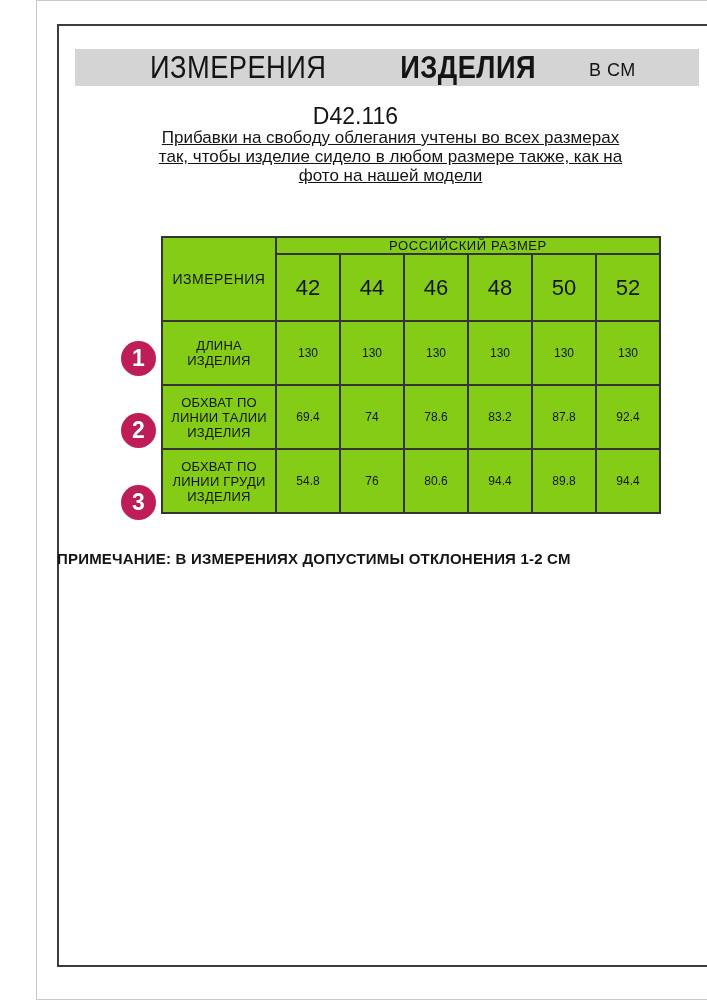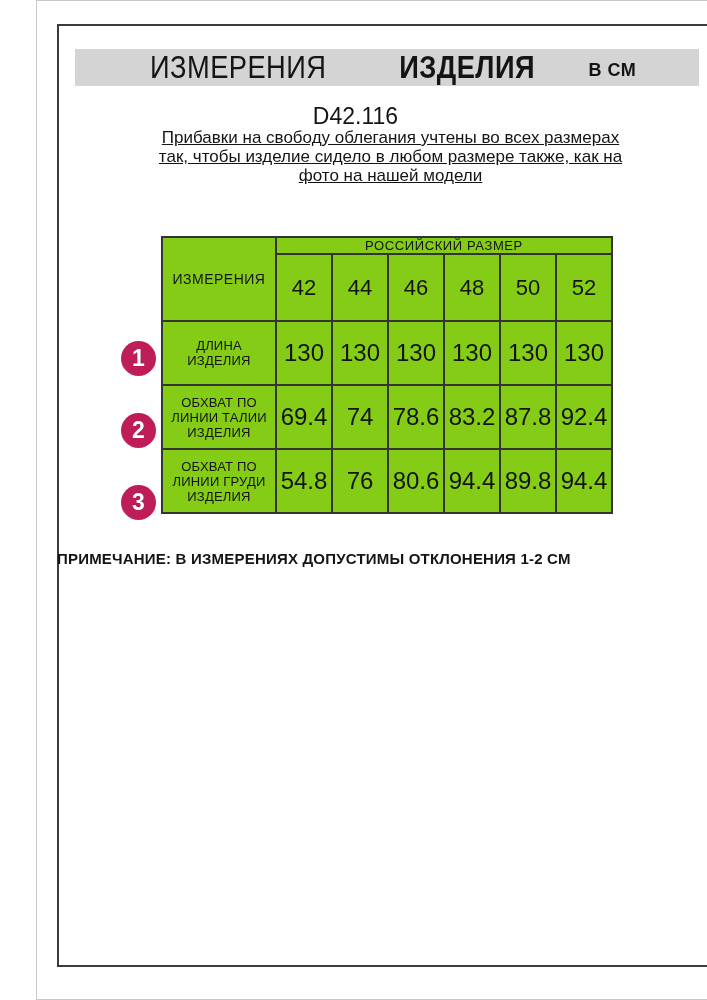--- a/index.html
+++ b/index.html
@@ -33,21 +33,21 @@
     font-size: 31px; font-weight: 400;
     display: inline-block; transform: scaleX(0.88);
     letter-spacing: 0.5px;
   }
   .title-bold {
     font-size: 31px; font-weight: 700;
     display: inline-block; transform: scaleX(0.88);
     margin-left: 52px; letter-spacing: 0.5px;
   }
   .title-unit {
-    font-size: 18px; font-weight: 700;
+    font-size: 18px; font-weight: 400;
     display: inline-block; margin-left: 44px; margin-top: 5px;
     letter-spacing: 0.5px;
   }
   .product-code {
     position: absolute; top: 102px; left: 0; width: 597px;
     text-align: center; font-size: 23px; font-weight: 400; padding-left: 40px;
   }
   .intro-para {
     position: absolute; left: 60px; width: 587px;
     text-align: center; font-size: 17px; line-height: 19px;
@@ -58,32 +58,32 @@
   .size-table {
     position: absolute; left: 124px; top: 235px;
     border-collapse: collapse; table-layout: fixed;
   }
   .size-table td, .size-table th {
     border: 2px solid #343434;
     text-align: center; vertical-align: middle;
     background: #84cc16; font-weight: 400;
   }
   .col-label { width: 114px; }
-  .col-size { width: 56px; }
+  .col-size { width: 64px; }
   .row-group-header { height: 16px; }
   .cell-group-header { font-size: 13px; letter-spacing: 0.6px; }
   .row-sizes { height: 67px; }
   .cell-measure-header { font-size: 14px; letter-spacing: 0.5px; }
   .cell-size { font-size: 22px; font-weight: 700; }
   .data-row { height: 64px; }
   .cell-row-label {
     font-size: 13px; line-height: 15px; letter-spacing: 0.2px;
     white-space: pre-line;
   }
-  .cell-value { font-size: 24px; }
+  .cell-value { font-size: 12px; }
   .badge {
     position: absolute; left: 84px;
     width: 35px; height: 35px; border-radius: 50%;
     color: #ffffff; font-size: 23px; font-weight: 700;
     display: flex; align-items: center; justify-content: center;
     text-shadow: 0 0 1px rgba(40,20,60,0.55);
   }
   .badge-1 { top: 340px; }
   .badge-2 { top: 412px; }
   .badge-3 { top: 484px; }

